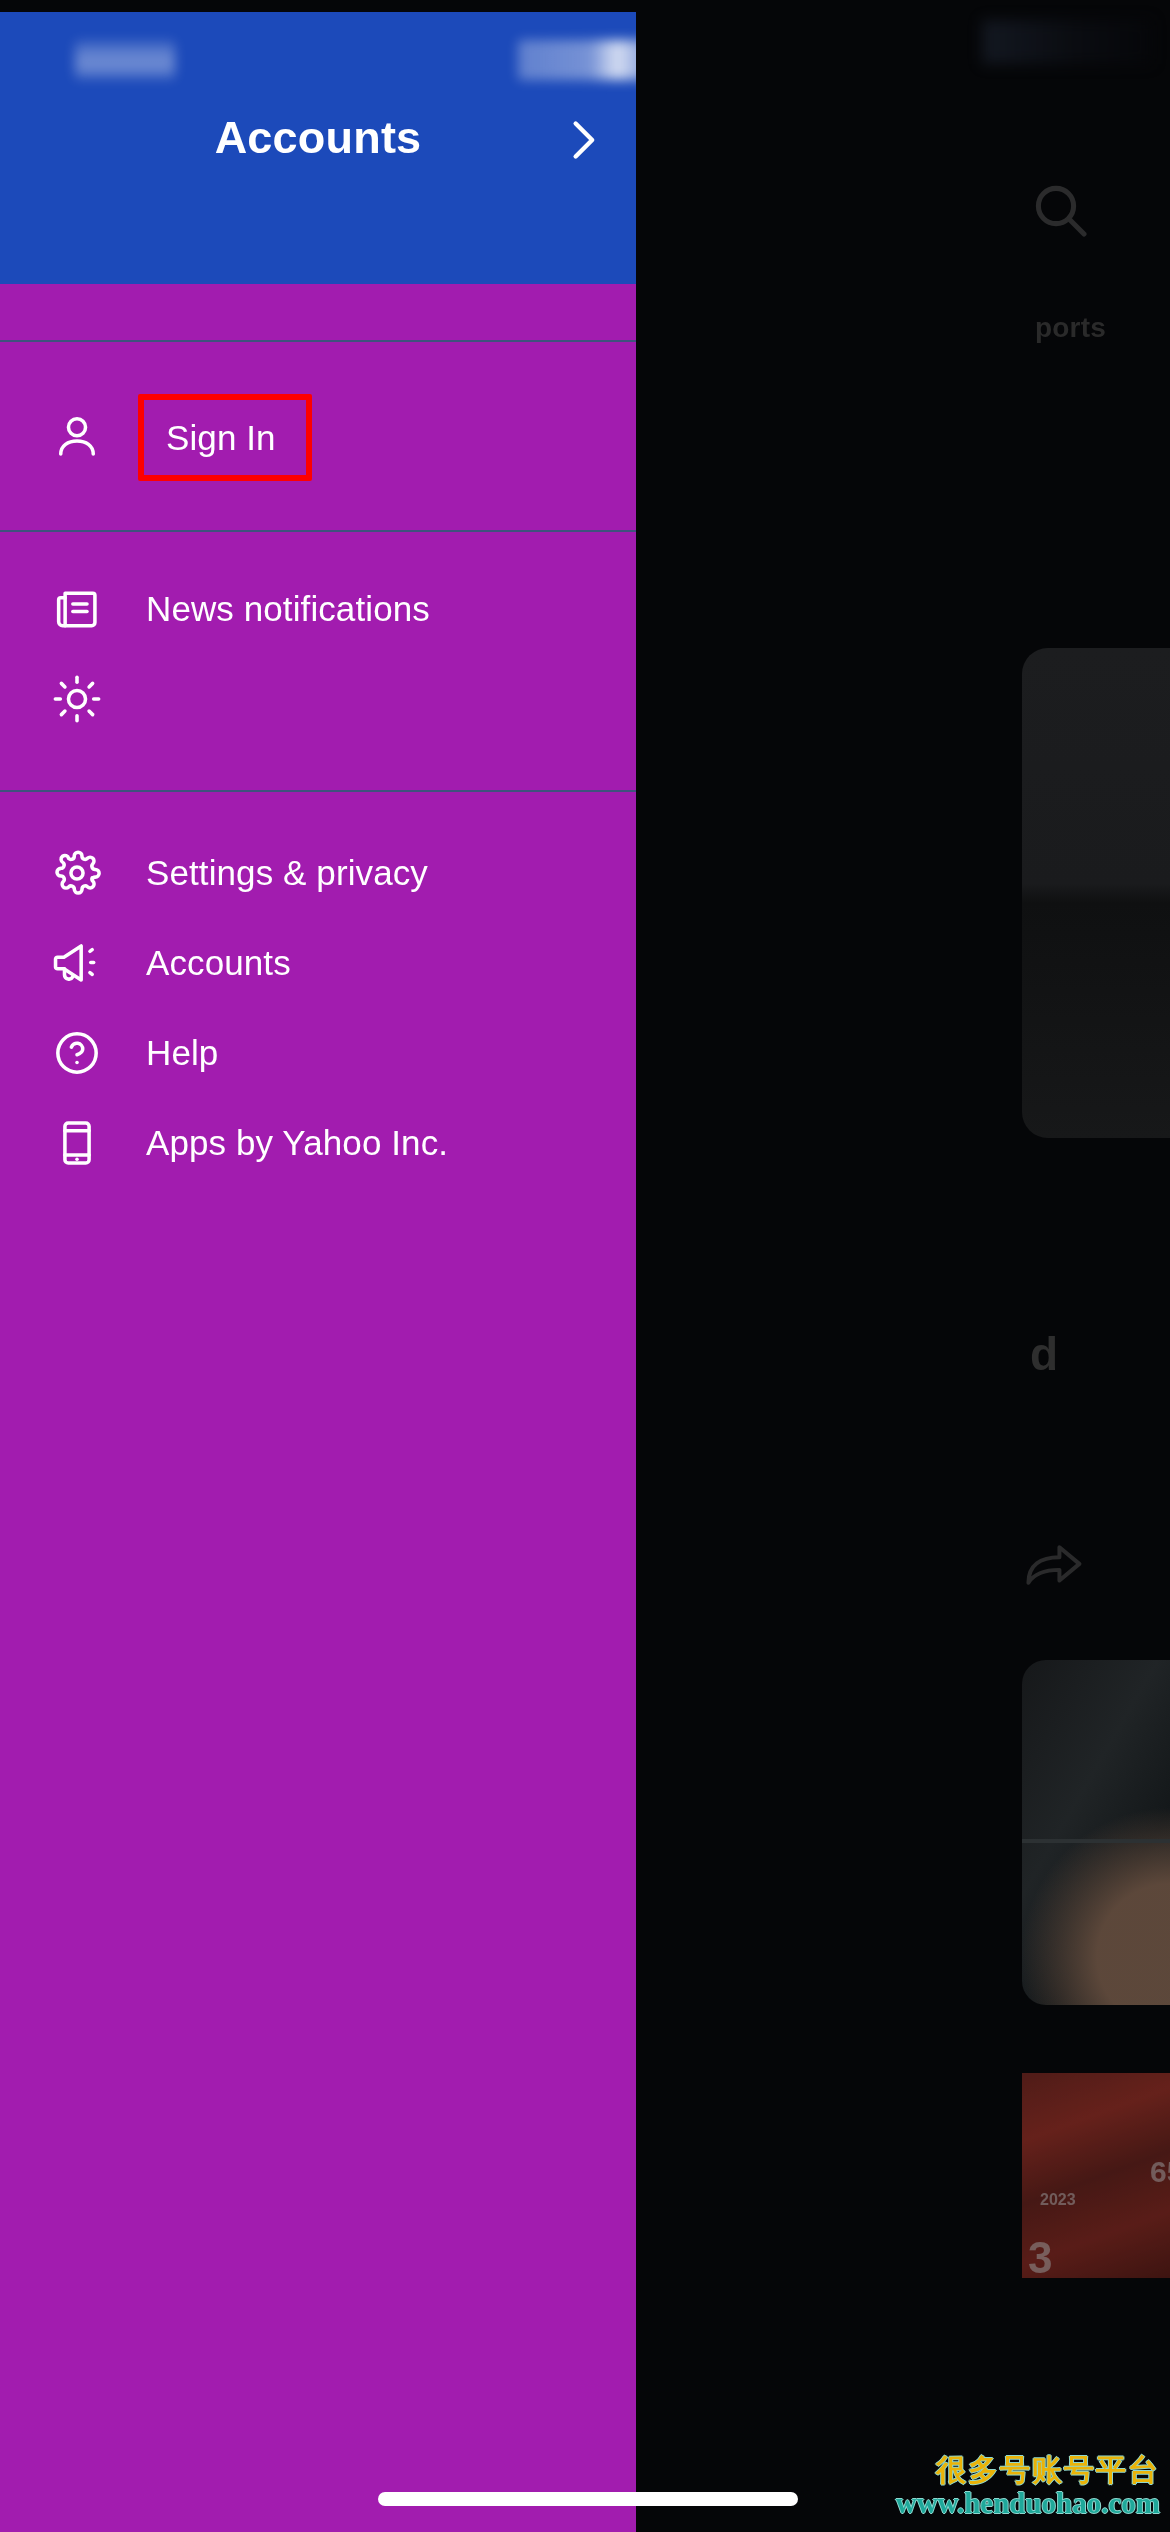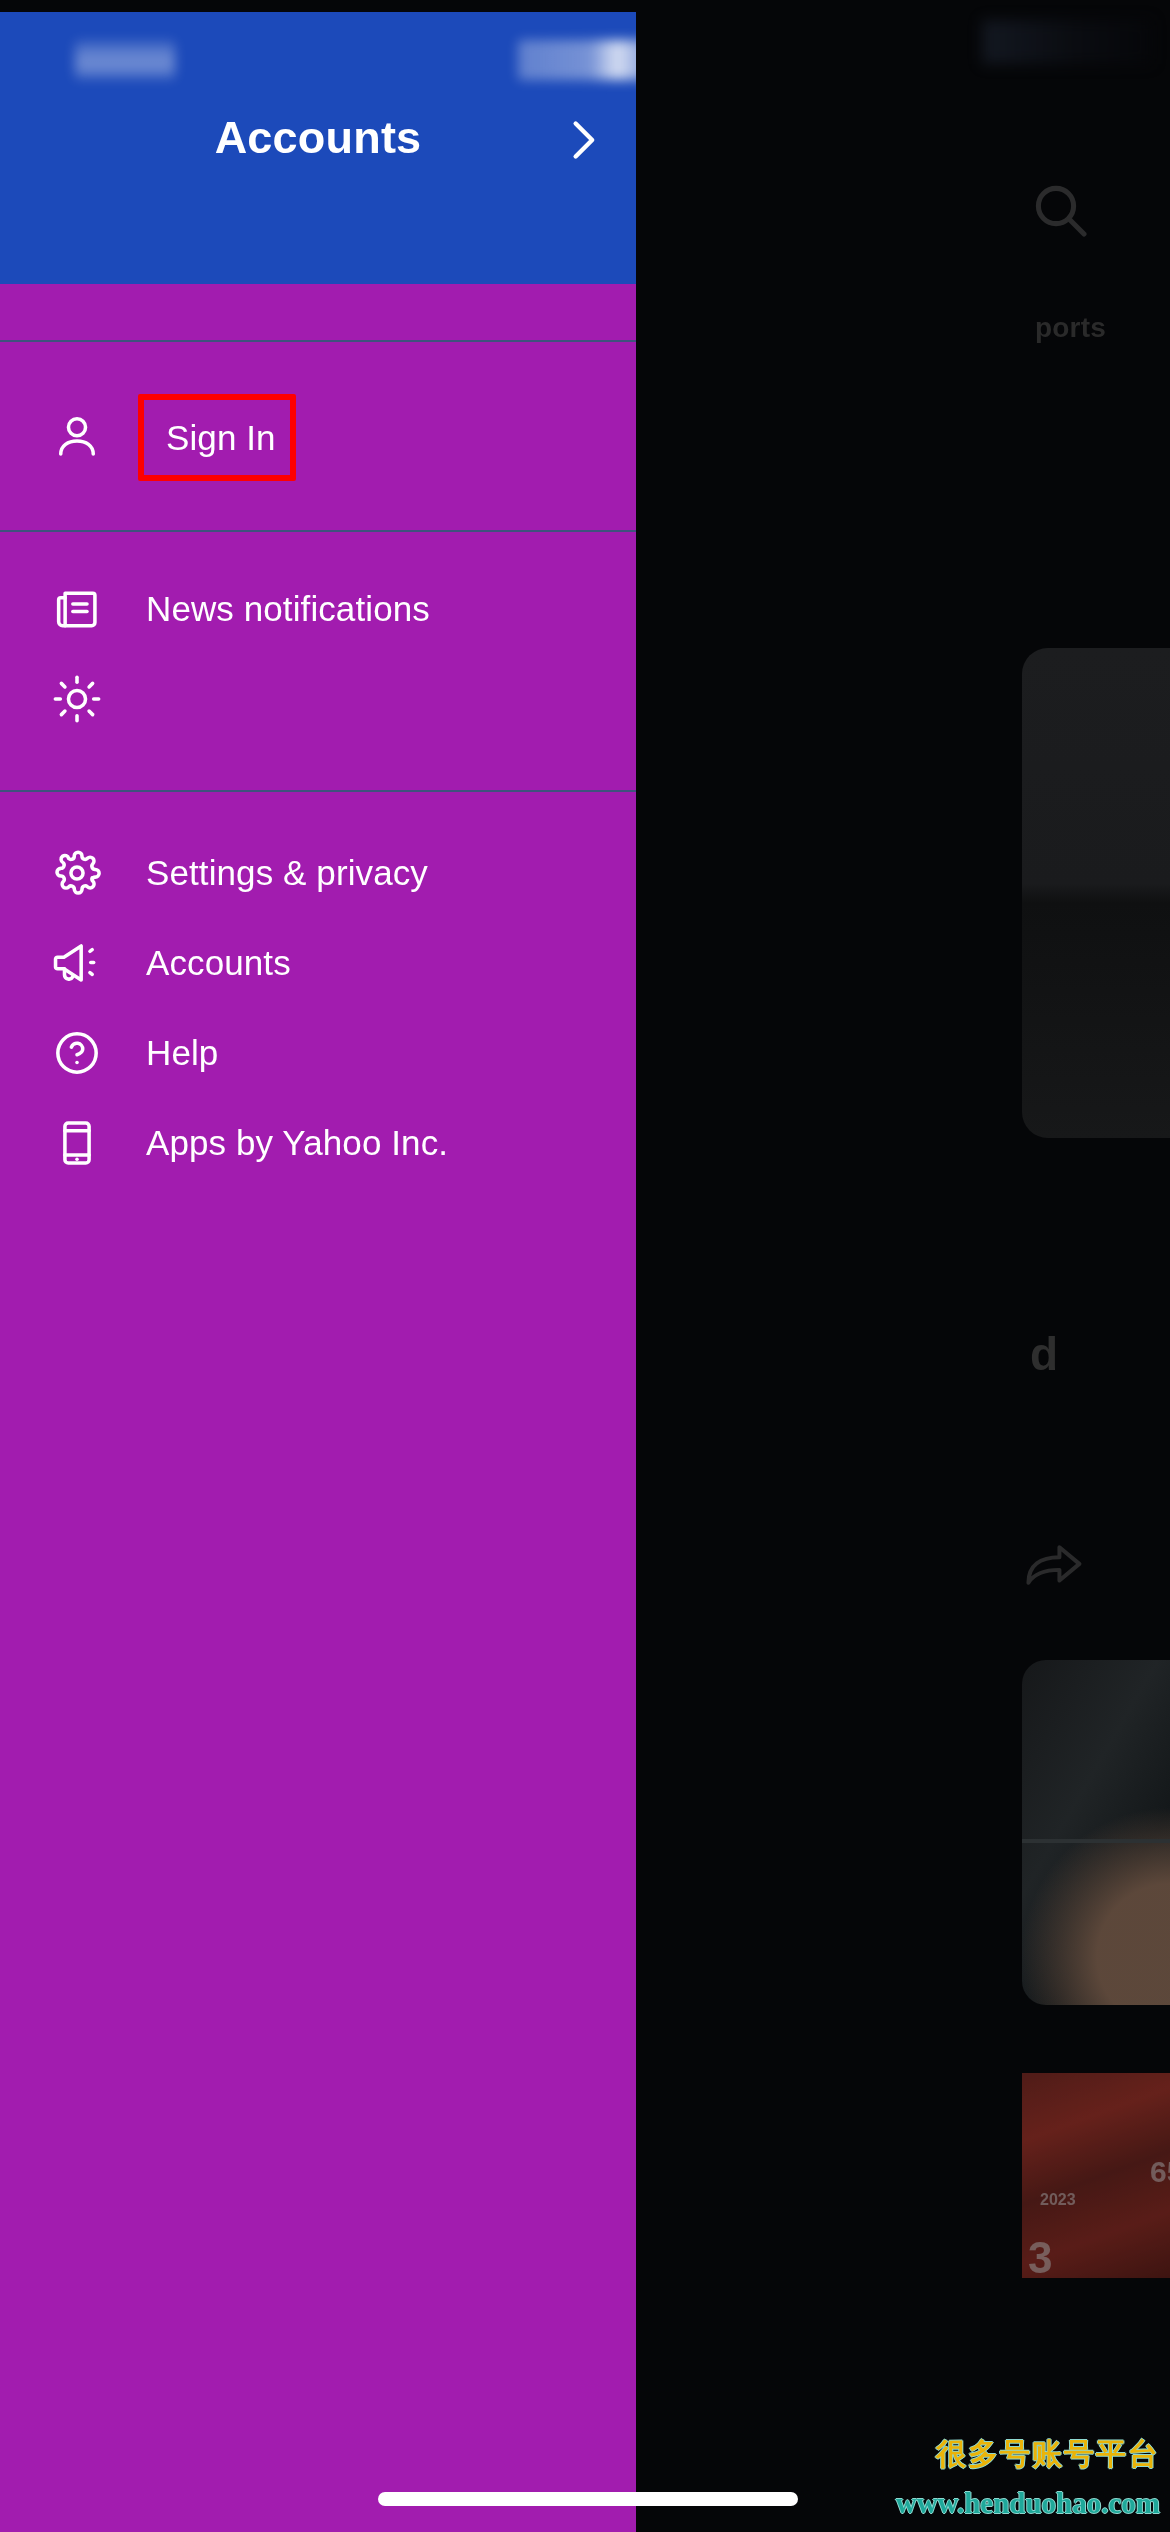--- a/index.html
+++ b/index.html
@@ -139,21 +139,21 @@
   }
   .watermark .wm-url {
     font-size: 29px;
     font-weight: 700;
     font-family: "Liberation Serif", serif;
     color: #1fa89a;
     text-shadow:
       1px 0 0 #8fd8d0, -1px 0 0 #8fd8d0,
       0 1px 0 #8fd8d0, 0 -1px 0 #8fd8d0;
     white-space: nowrap;
-    margin-top: 18px;
+    margin-top: 2px;
   }
 
   
   .drawer {
     position: absolute;
     left: 0;
     top: 12px;
     width: 636px;
     height: 2532px;
     background: #a21caf;
@@ -265,21 +265,21 @@
   .group-settings { padding: 36px 0 0; }
 
   
   .sign-in-wrap {
     position: relative;
     display: inline-flex;
     align-items: center;
     justify-content: flex-start;
     border: 6px solid #fe0000;
     border-radius: 2px;
-    padding: 20px 14px 20px 22px;
+    padding: 20px 30px 20px 22px;
     margin-left: -8px;
   }
   .sign-in-wrap .mi-label { line-height: 1; }
 
   
   .home-indicator {
     position: absolute;
     left: 378px;
     bottom: 26px;
     width: 420px;

